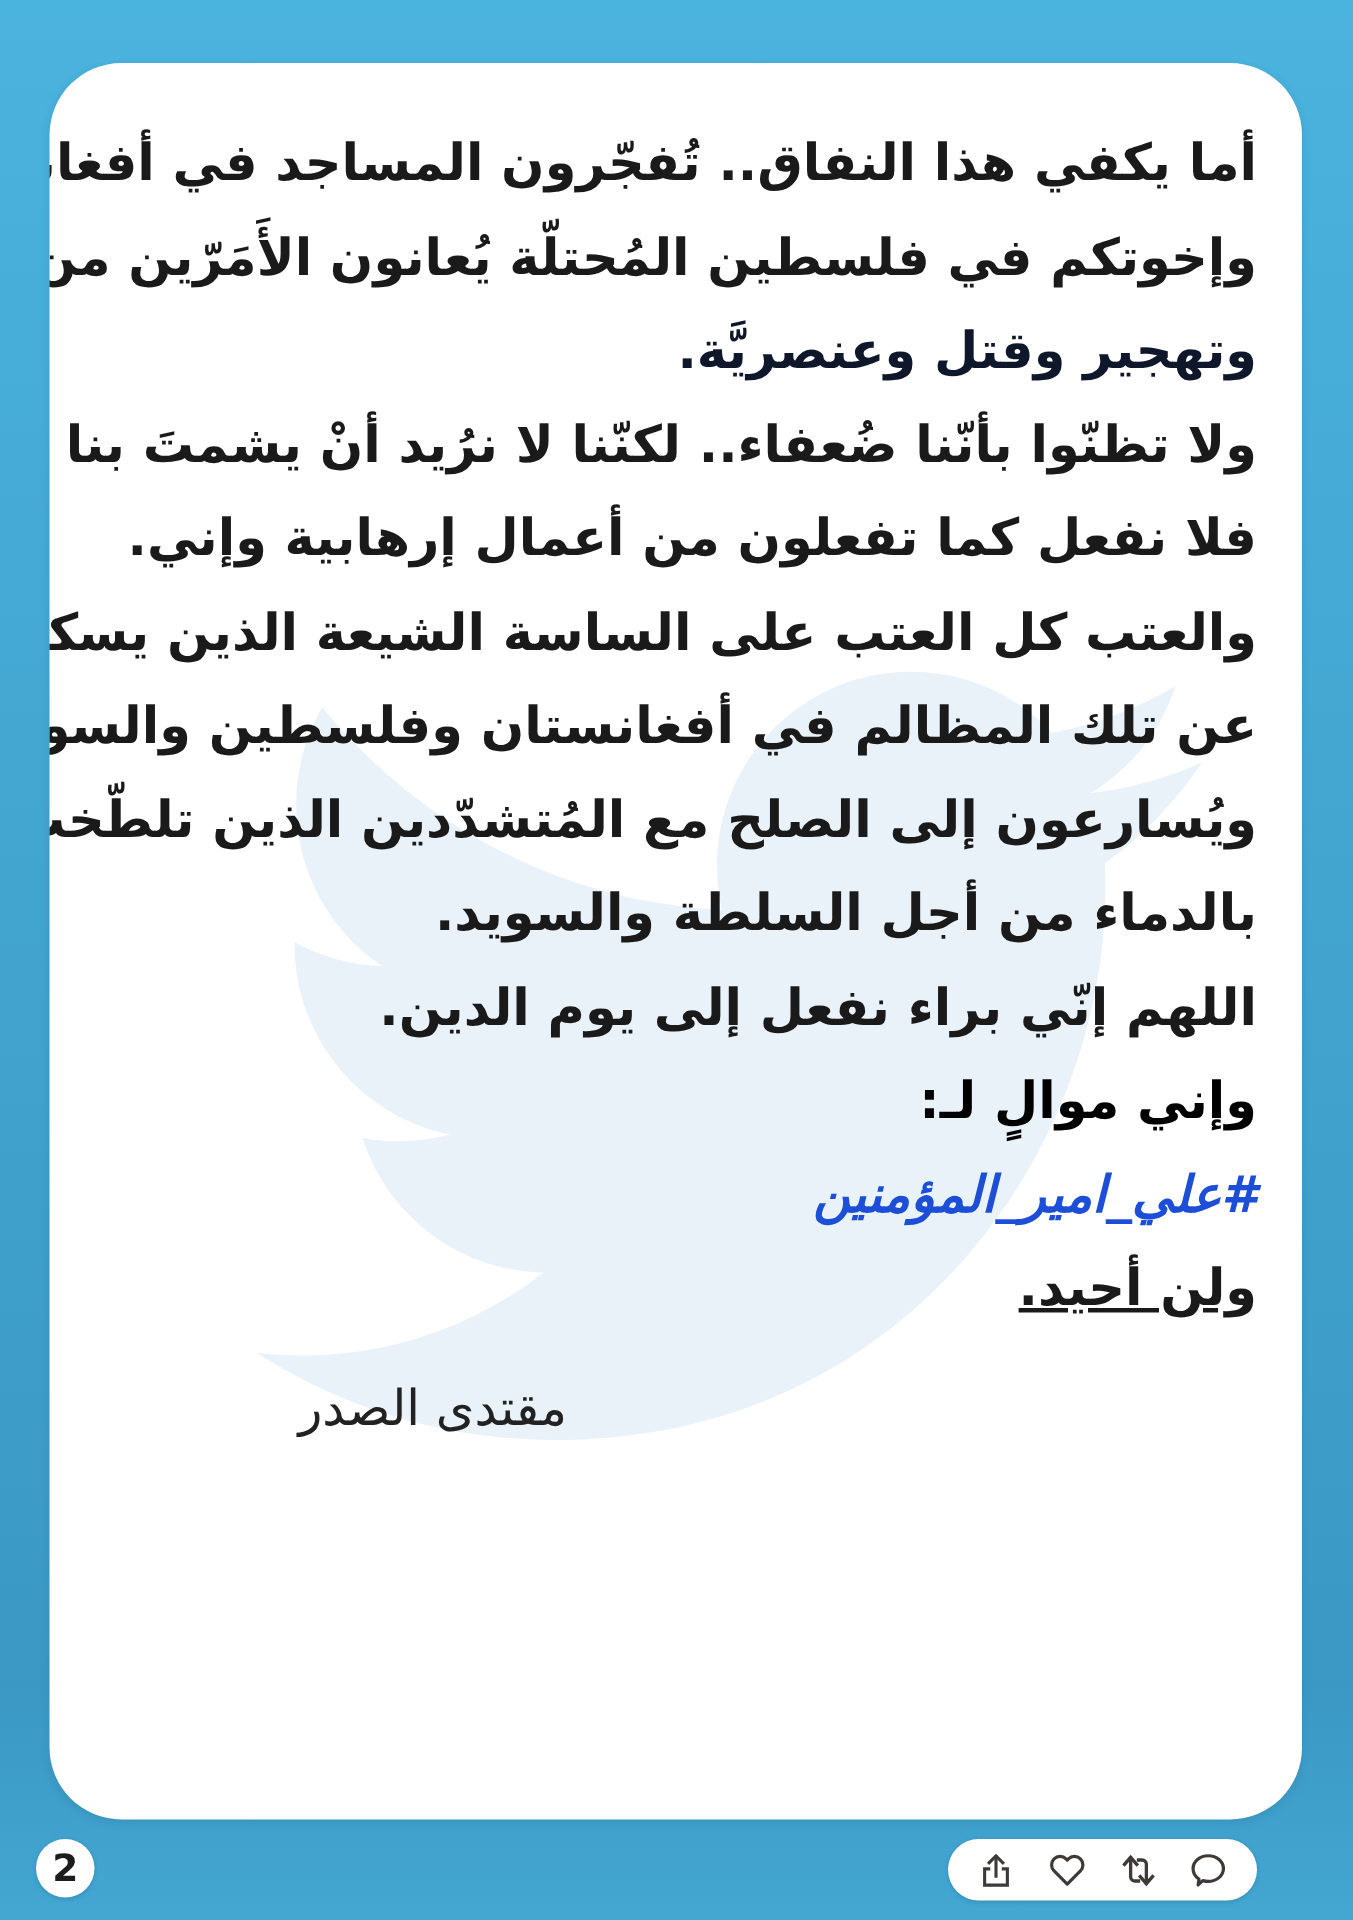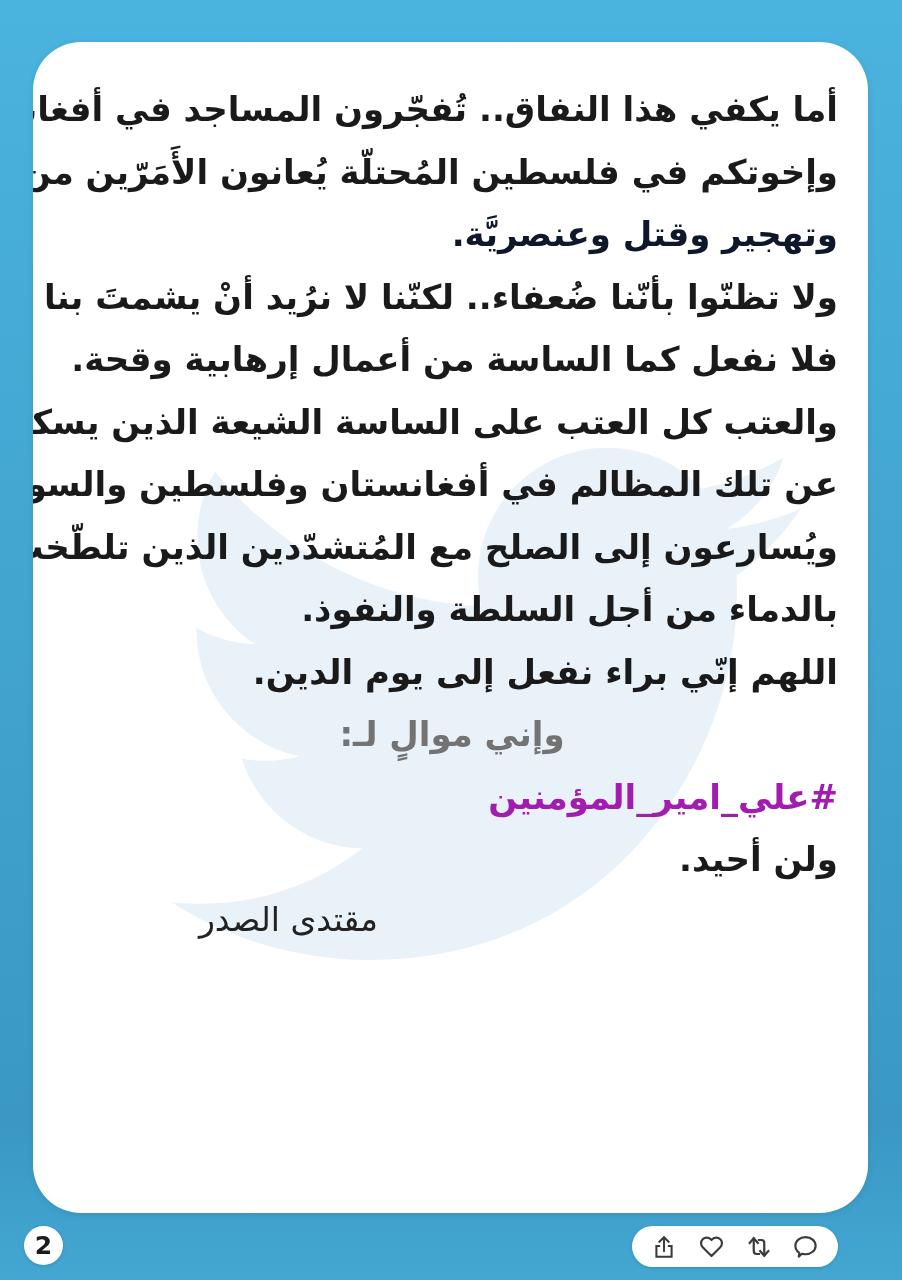--- a/index.html
+++ b/index.html
@@ -21,21 +21,21 @@
     position:absolute;top:36px;left:33px;right:30px;
     direction:rtl;text-align:right;
   }
   .line{
     font-size:34px;font-weight:bold;line-height:62.5px;
     color:#1a1a1a;white-space:nowrap;
   }
   .line.hashtag{font-weight:bold;}
   .signature{
     font-size:33px;font-weight:400;line-height:56px;color:#222;
-    white-space:nowrap;padding-left:0;padding-right:460px;margin-top:1px;
+    white-space:nowrap;padding-left:0;padding-right:460px;margin-top:20px;
   }
   .page-badge{
     position:absolute;left:24px;top:1226px;width:39px;height:39px;
     background:#ffffff;border-radius:50%;
     display:flex;align-items:center;justify-content:center;
     font-size:25px;font-weight:bold;color:#1c1c1c;
     box-shadow:0 1px 3px rgba(20,70,100,.25);
   }
   .actions{
     position:absolute;left:632px;top:1226px;width:206px;height:41px;
@@ -53,29 +53,29 @@
 
   <svg class="watermark" viewBox="0 0 24 20" preserveAspectRatio="xMidYMid meet" aria-hidden="true">
     <path fill="#e9f2f9" d="M23.643 2.937c-.835.37-1.732.62-2.675.733.962-.576 1.7-1.49 2.048-2.578-.9.534-1.897.922-2.958 1.13-.85-.904-2.06-1.47-3.4-1.47-2.572 0-4.658 2.086-4.658 4.66 0 .364.042.718.12 1.06-3.873-.195-7.304-2.05-9.602-4.868-.4.69-.63 1.49-.63 2.342 0 1.616.823 3.043 2.072 3.878-.764-.025-1.482-.234-2.11-.583v.06c0 2.257 1.605 4.14 3.737 4.568-.392.106-.803.162-1.227.162-.3 0-.593-.028-.877-.082.593 1.85 2.313 3.198 4.352 3.234-1.595 1.25-3.604 1.995-5.786 1.995-.376 0-.747-.022-1.112-.065 2.062 1.323 4.51 2.093 7.14 2.093 8.57 0 13.255-7.098 13.255-13.254 0-.2-.005-.402-.014-.602.91-.658 1.7-1.477 2.323-2.41z"></path>
   </svg>
 
   <div class="content">
     <div class="line" style="color: rgb(26, 26, 26);">أما يكفي هذا النفاق.. تُفجّرون المساجد في أفغانستان</div>
     <div class="line" style="color: rgb(26, 26, 26);">وإخوتكم في فلسطين المُحتلّة يُعانون الأَمَرّين من ظُلم</div>
     <div class="line" style="color: #0f172a;">وتهجير وقتل وعنصريَّة.</div>
     <div class="line" style="color: rgb(26, 26, 26);">ولا تظنّوا بأنّنا ضُعفاء.. لكنّنا لا نرُيد أنْ يشمتَ بنا العدو..</div>
-    <div class="line" style="color: rgb(26, 26, 26);">فلا نفعل كما الساسة من أعمال إرهابية وقحة.</div>
+    <div class="line" style="color: rgb(26, 26, 26);">فلا نفعل كما تفعلون من أعمال إرهابية وإني.</div>
     <div class="line" style="color: rgb(26, 26, 26);">والعتب كل العتب على الساسة الشيعة الذين يسكتون</div>
     <div class="line" style="color: rgb(26, 26, 26);">عن تلك المظالم في أفغانستان وفلسطين والسويد،</div>
     <div class="line" style="color: rgb(26, 26, 26);">ويُسارعون إلى الصلح مع المُتشدّدين الذين تلطّخت أيديهم</div>
-    <div class="line" style="color: rgb(26, 26, 26);">بالدماء من أجل السلطة والنفوذ.</div>
+    <div class="line" style="color: rgb(26, 26, 26);">بالدماء من أجل السلطة والسويد.</div>
     <div class="line" style="color: rgb(26, 26, 26);">اللهم إنّي براء نفعل إلى يوم الدين.</div>
-    <div class="line" style="color: #737373; text-align: center;">وإني موالٍ لـ:</div>
-    <div class="line hashtag" style="color: #a21caf;">#علي_امير_المؤمنين</div>
-    <div class="line" style="color: rgb(26, 26, 26);">ولن أحيد.</div>
+    <div class="line" style="color: #000000;">وإني موالٍ لـ:</div>
+    <div class="line hashtag" style="color: #1d4ed8; font-style: italic;">#علي_امير_المؤمنين</div>
+    <div class="line" style="color: rgb(26, 26, 26); text-decoration: underline;">ولن أحيد.</div>
     <div class="signature">مقتدى الصدر</div>
   </div>
 </div>
 
 <div class="page-badge">
   <span>2</span>
 </div>
 
 <div class="actions">
   <div class="action-btn">

